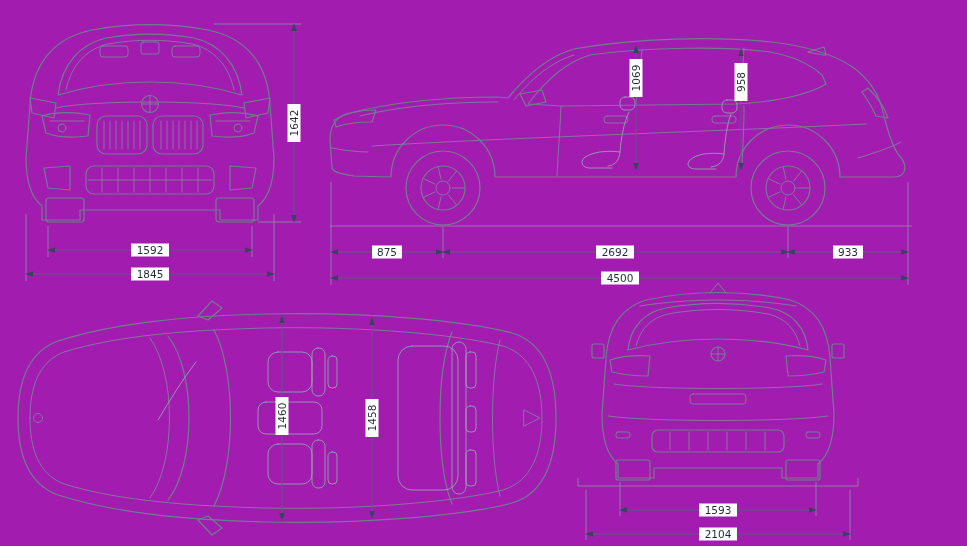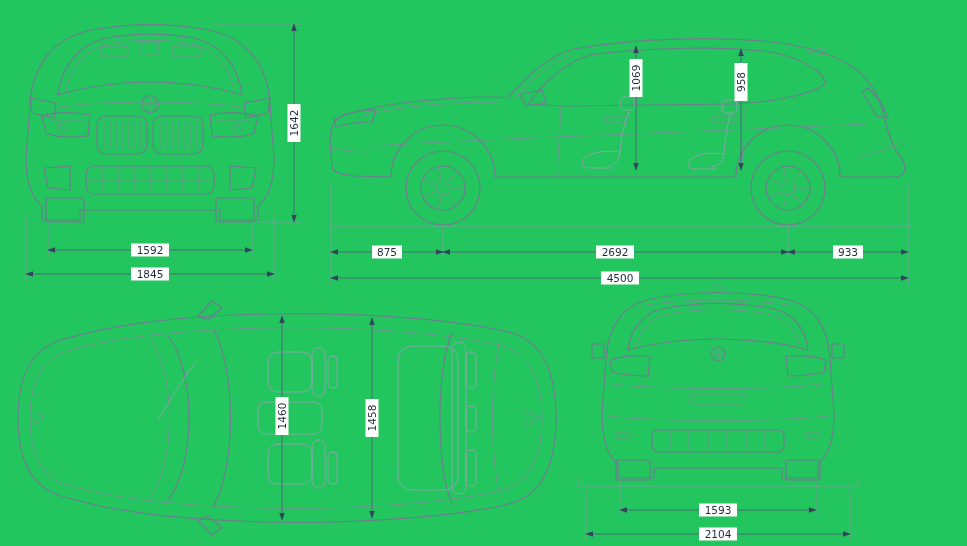--- a/index.html
+++ b/index.html
@@ -1,16 +1,16 @@
 <!DOCTYPE html>
 <html><head>
 <meta charset="utf-8">
 <style>
   html,body{margin:0;padding:0;background:#fff;}
-  .canvas{position:relative;width:967px;height:546px;background:#22c55e;overflow:hidden;font-family:"DejaVu Sans",sans-serif;text-decoration:underline;}
+  .canvas{position:relative;width:967px;height:546px;background:#a21caf;overflow:hidden;font-family:"DejaVu Sans",sans-serif;text-decoration:underline;}
   svg{display:block;}
   .art{fill:none;stroke:#6e7e8e;stroke-width:1.2;stroke-linejoin:round;stroke-linecap:round;}
   .art2{fill:none;stroke:#7d8c9b;stroke-width:0.8;stroke-linejoin:round;stroke-linecap:round;}
   .soft{fill:none;stroke:#93a1af;stroke-width:0.9;stroke-linejoin:round;stroke-linecap:round;}
   .dim{fill:none;stroke:#52627a;stroke-width:0.9;}
   .ext{fill:none;stroke:#8b98a8;stroke-width:0.75;}
   .lbl-bg{fill:#ffffff;}
   .dimtext{font:10.5px "DejaVu Sans",sans-serif;fill:#1f2a37;}
 </style>
 </head>

